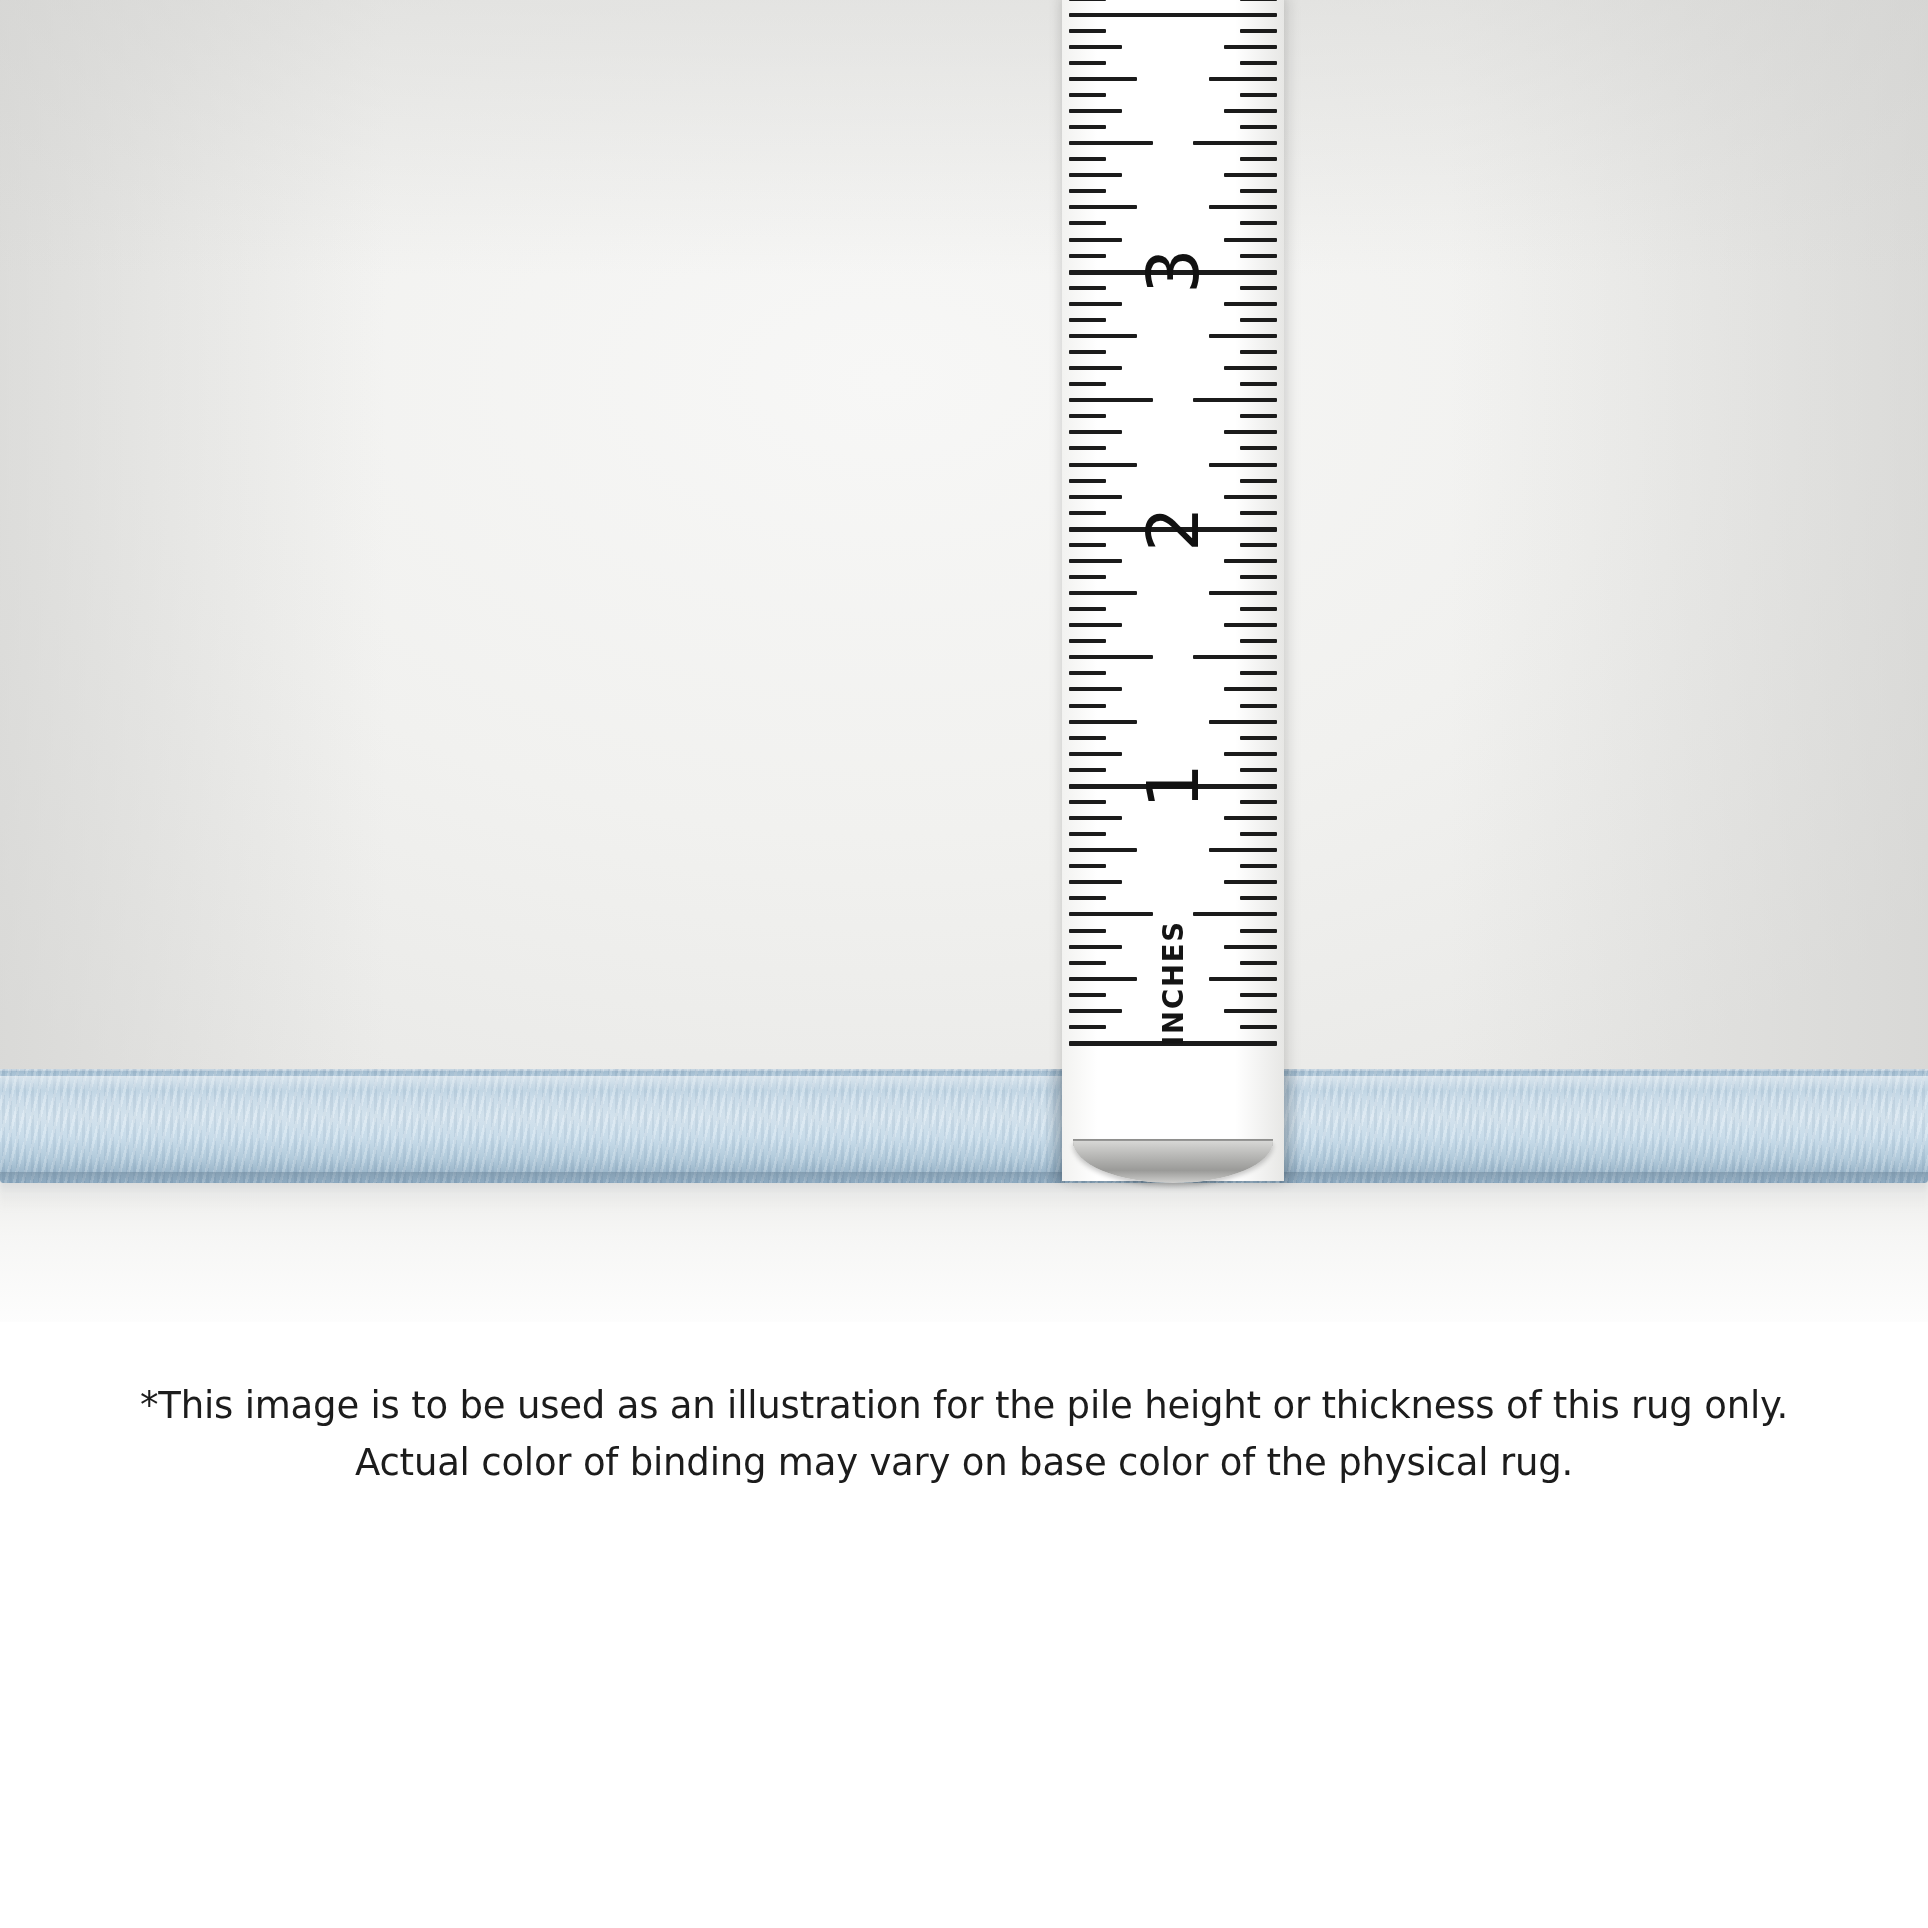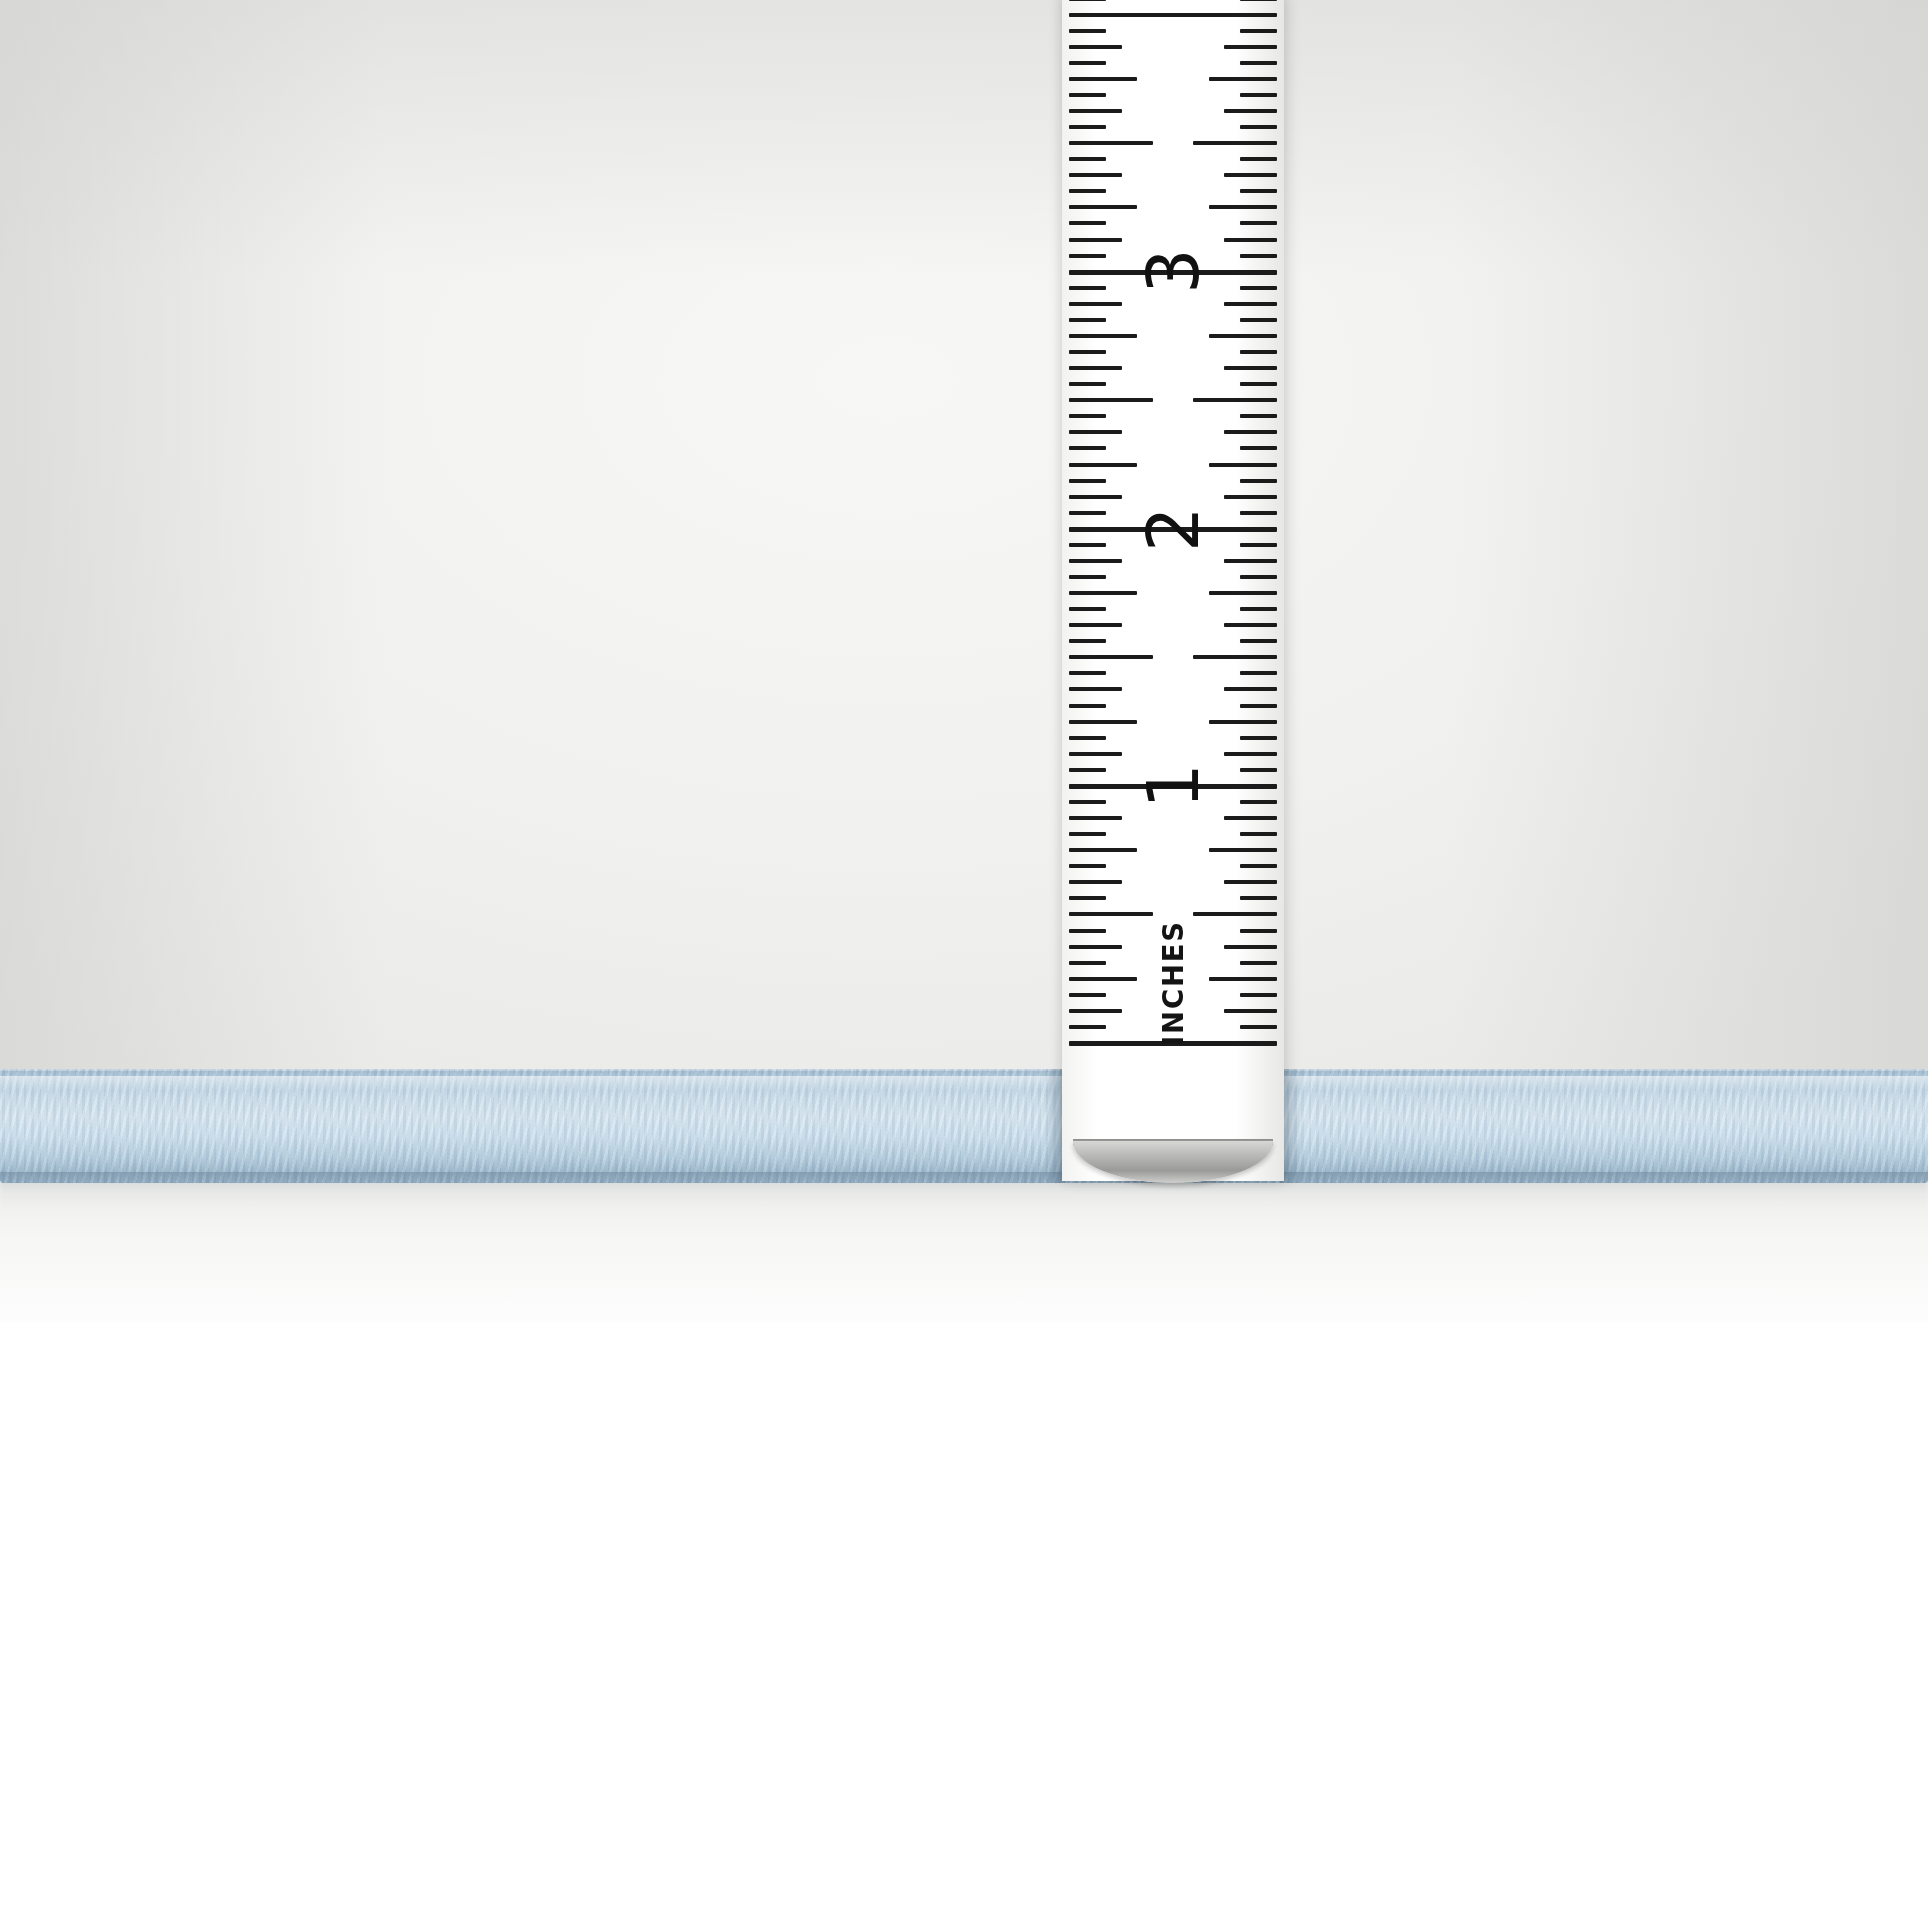--- a/index.html
+++ b/index.html
@@ -437,15 +437,19 @@
       <div class="ruler-number" id="ruler-num-2" style="top:533px;">2</div>
       <div class="ruler-number" id="ruler-num-3" style="top:275px;">3</div>
       <div class="ruler-inches-label" style="top:987px;">INCHES</div>
     </div>
 
     <div class="ruler-tang-top"></div>
     <div class="ruler-tang"></div>
 
   </div>
 
+  <div class="caption">
+    <span class="caption-line">*This image is to be used as an illustration for the pile height or thickness of this rug only.</span>
+    <span class="caption-line">Actual color of binding may vary on base color of the physical rug.</span>
+  </div>
 
 </div>
 
 
 </body></html>

